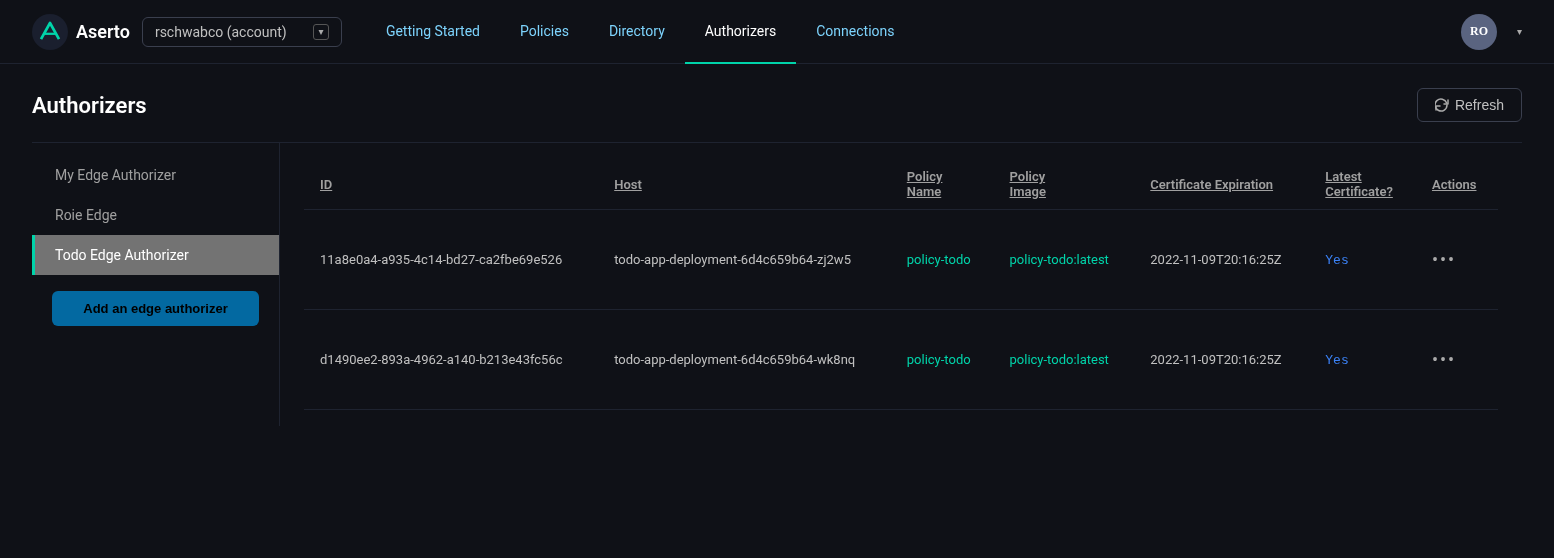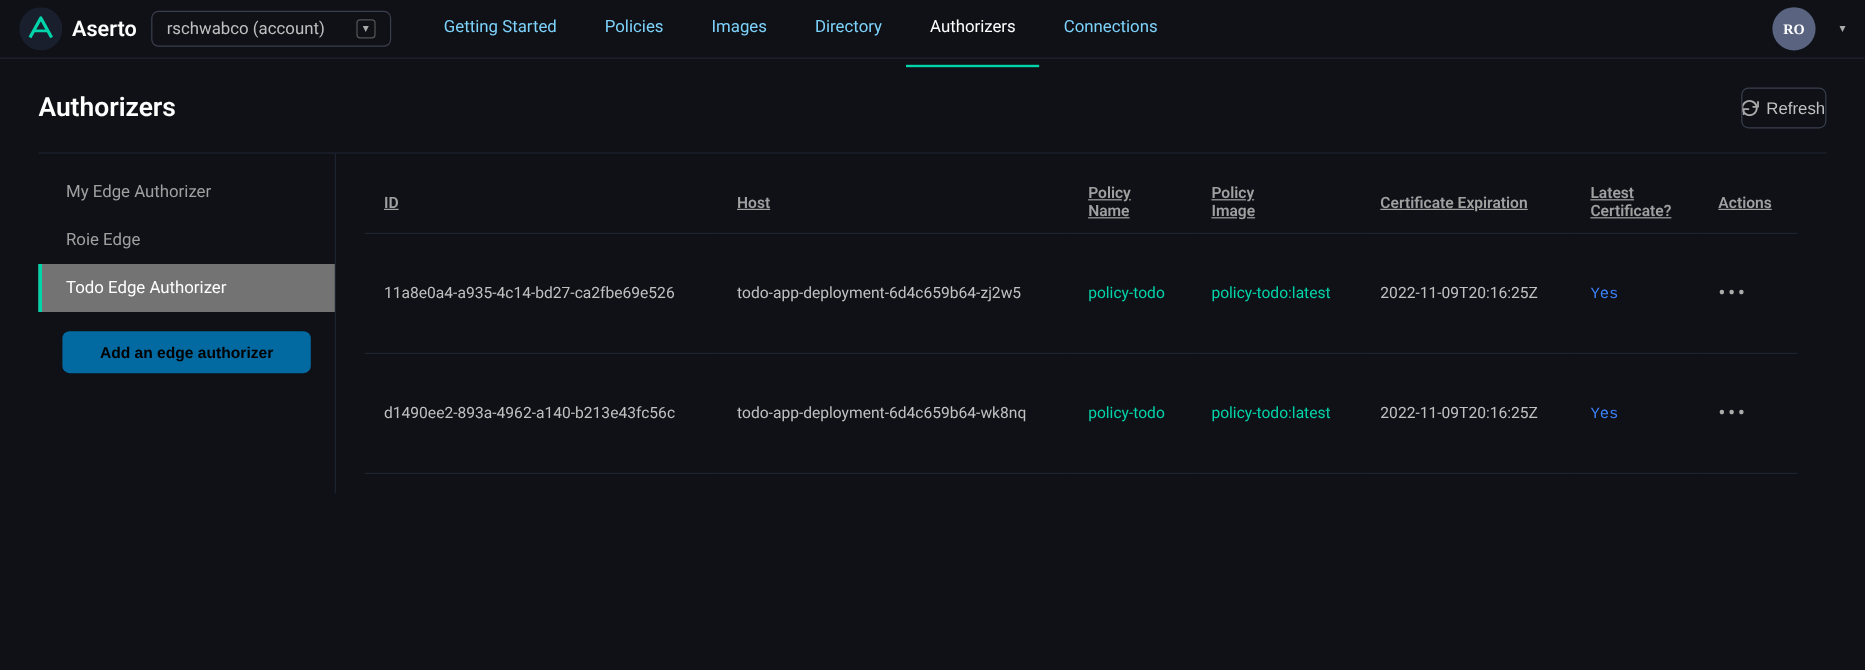--- a/index.html
+++ b/index.html
@@ -10,22 +10,22 @@
       font-size: 14px;
       min-height: 558px;
     }
 
     
     .topnav {
       display: flex;
       align-items: center;
       background-color: #0f1117;
       border-bottom: 1px solid #1e2330;
-      height: 49px;
-      padding: 0 16px;
+      height: 64px;
+      padding: 0 32px;
       gap: 0;
       justify-content: flex-end;
     }
     .logo-area {
       display: flex;
       align-items: center;
       gap: 8px;
       margin-right: 12px;
     }
     .logo-icon {
@@ -121,21 +121,21 @@
       font-weight: 600;
       color: #ffffff;
     }
     .refresh-btn {
       display: flex;
       align-items: center;
       gap: 6px;
       background: transparent;
       border: 1px solid #3a3f4e;
       color: #c0c0c0;
-      padding: 8px 0;
+      padding: 8px 17px;
       border-radius: 6px;
       cursor: pointer;
       font-size: 14px;
       margin-left: 40px;
     }
 
     
     .main-layout {
       display: flex;
       gap: 0;
@@ -235,21 +235,20 @@
   </div>
 
   <div class="account-selector">
     <span>rschwabco (account)</span>
     <div class="chevron-down">▾</div>
   </div>
 
   <div class="nav-links">
     <a class="nav-link">Getting Started</a>
     <a class="nav-link">Policies</a>
-    <a class="nav-link">Images</a>
     <a class="nav-link">Directory</a>
     <a class="nav-link active">Authorizers</a>
     <a class="nav-link">Connections</a>
   </div>
 
   <div style="display:flex;align-items:center;gap:16px;font-family:Liberation Serif, serif;">
     <div class="user-avatar">RO</div>
     <span class="avatar-chevron">▾</span>
   </div>
 </nav>

